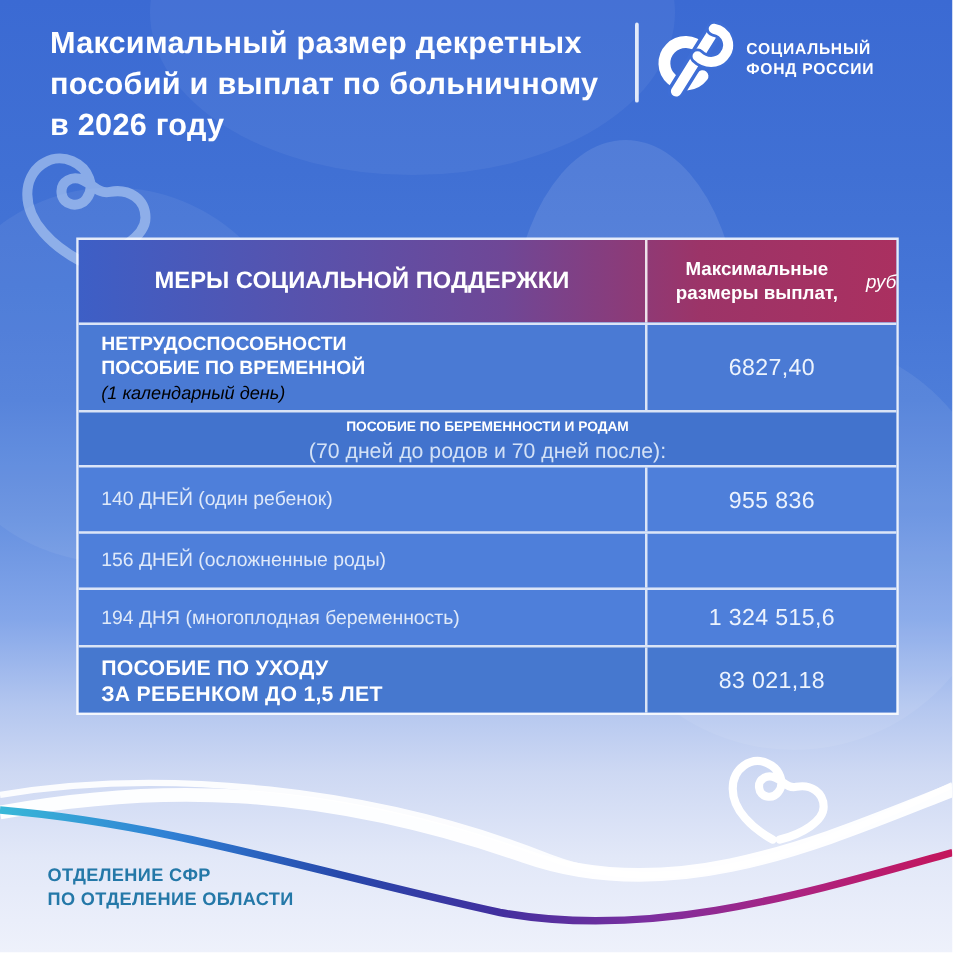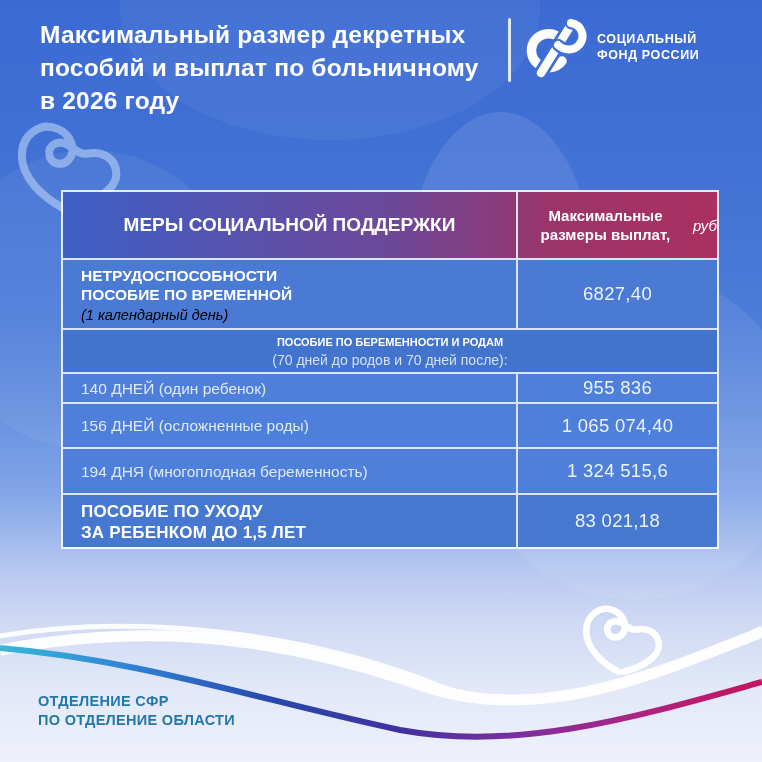--- a/index.html
+++ b/index.html
@@ -49,24 +49,24 @@
   .cell-value { flex:1; display:flex; align-items:center; justify-content:center;
                 color:#ecf3fd; font-size:18.5px; letter-spacing:0.3px; }
 
   .r-benefit1 { height:70px; background:#4a7ad4; }
   .r-benefit1 .bold-line { color:#fff; font-weight:bold; font-size:15.5px; line-height:19px; }
   .r-benefit1 .note { color:#000000; font-style:italic; font-size:14.5px; line-height:18px; margin-top:2px; }
 
   .r-section { height:44px; background:#4273cd; flex-direction:column;
                align-items:center; justify-content:center; text-align:center; }
   .r-section .sec-title { color:#fff; font-weight:bold; font-size:11px; line-height:19px; }
-  .r-section .sec-sub { color:#d3e1f6; font-size:14px; line-height:17px; }
+  .r-section .sec-sub { color:#d3e1f6; font-size:17px; line-height:17px; }
 
   .r-variant { background:#4e7fda; }
-  .rv1 { height:30px; } .rv2 { height:45px; } .rv3 { height:46px; }
+  .rv1 { height:53px; } .rv2 { height:45px; } .rv3 { height:46px; }
   .r-variant .cell-label { justify-content:center; }
   .r-variant .var-label { color:#dfe9f9; font-size:15.5px; }
 
   .r-benefit2 { height:54px; background:#4678cf; }
   .r-benefit2 .bold-line { color:#fff; font-weight:bold; font-size:17px; line-height:21px; letter-spacing:0.2px; }
 
   
   .footer-text { position:absolute; left:38px; top:692px; color:#2478a8;
                  font-size:14.5px; font-weight:bold; line-height:19px; letter-spacing:0.3px; }
 </style>
@@ -159,21 +159,20 @@
       <div class="cell-label">
         <div class="var-label">140 ДНЕЙ (один ребенок)</div>
       </div>
       <div class="cell-value">955 836</div>
     </div>
 
     <div class="trow r-variant rv2">
       <div class="cell-label">
         <div class="var-label">156 ДНЕЙ (осложненные роды)</div>
       </div>
-      <div class="cell-value">1 065 074,40</div>
     </div>
 
     <div class="trow r-variant rv3">
       <div class="cell-label">
         <div class="var-label">194 ДНЯ (многоплодная беременность)</div>
       </div>
       <div class="cell-value">1 324 515,6</div>
     </div>
 
     <div class="trow r-benefit2">

